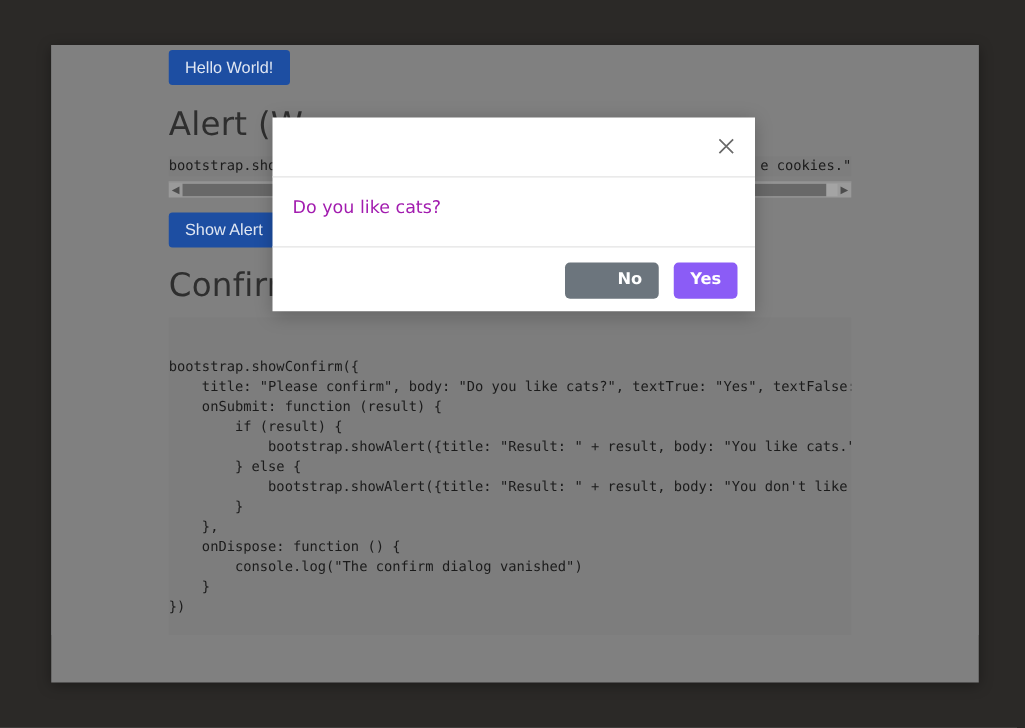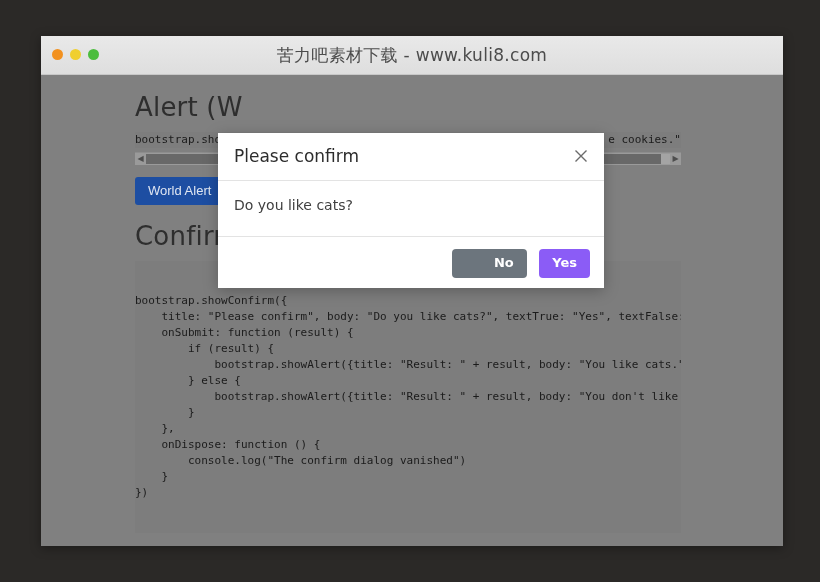--- a/index.html
+++ b/index.html
@@ -176,21 +176,21 @@
     height: 20px;
     color: #6b6b6b;
   }
   #modal-body {
     padding: 15px 16px 16px 16px;
     border-bottom: 1px solid #e3e3e3;
     min-height: 24px;
   }
   #modal-body-text {
     font-size: 14px;
-    color: #404040;
+    color: #a21caf;
     font-family: "DejaVu Sans", sans-serif;
   }
   #modal-footer {
     padding: 12px 14px;
     text-align: right;
     height: 27px;
     box-sizing: content-box;
   }
   .mbtn {
     display: inline-block;
@@ -205,49 +205,44 @@
     font-family: "DejaVu Sans", sans-serif;
   }
   .mbtn.no  { background: #6c757d; padding-left: 42px; }
   .mbtn.yes { background: #8b5cf6; }
 </style>
 </head>
 <body>
 
 <div id="browser-window">
 
-  <div id="titlebar">
-    <div id="traffic-lights">
-      <span class="light red"></span>
-      <span class="light yellow"></span>
-      <span class="light green"></span>
-    </div>
-    <div id="window-title">苦力吧素材下载 - www.kuli8.com</div>
-  </div>
 
   <div id="page">
 
     <div id="content">
 
+      <div style="padding-top:4px;">
+        <button class="btn-primary">Hello World!</button>
+      </div>
 
       <h2 class="section-title">Alert (W</h2>
 
       <div class="code-block" style="height:16px;">
         <pre style="position:absolute;left:0;top:0;">bootstrap.show</pre>
         <pre style="position:absolute;right:0;top:0;">e cookies."</pre>
       </div>
       <div class="hscroll">
         <div class="track"></div>
         <div class="thumb" style="width:515px;"></div>
         <div class="arrow left">◀</div>
         <div class="arrow right">▶</div>
       </div>
 
       <div style="padding-top:10px;">
-        <button class="btn-primary">World Alert</button>
+        <button class="btn-primary">Show Alert</button>
       </div>
 
       <h2 class="section-title" style="margin-top:16px;">Confirmation dialog</h2>
 
       <div class="code-block">
         <pre>bootstrap.showConfirm({
     title: "Please confirm", body: "Do you like cats?", textTrue: "Yes", textFalse: "No",
     onSubmit: function (result) {
         if (result) {
             bootstrap.showAlert({title: "Result: " + result, body: "You like cats."})
@@ -259,21 +254,20 @@
         console.log("The confirm dialog vanished")
     }
 })</pre>
       </div>
 
     </div>
 
     <div id="modal">
 
       <div id="modal-header">
-        <div id="modal-title">Please confirm</div>
         <div id="modal-close">
           <svg width="20" height="20" viewBox="0 0 20 20" aria-hidden="true">
             <path d="M4.5 4.5 L15.5 15.5 M15.5 4.5 L4.5 15.5" stroke="#6b6b6b" stroke-width="1.4" fill="none"></path>
           </svg>
         </div>
       </div>
 
       <div id="modal-body">
         <span id="modal-body-text">Do you like cats?</span>
       </div>

